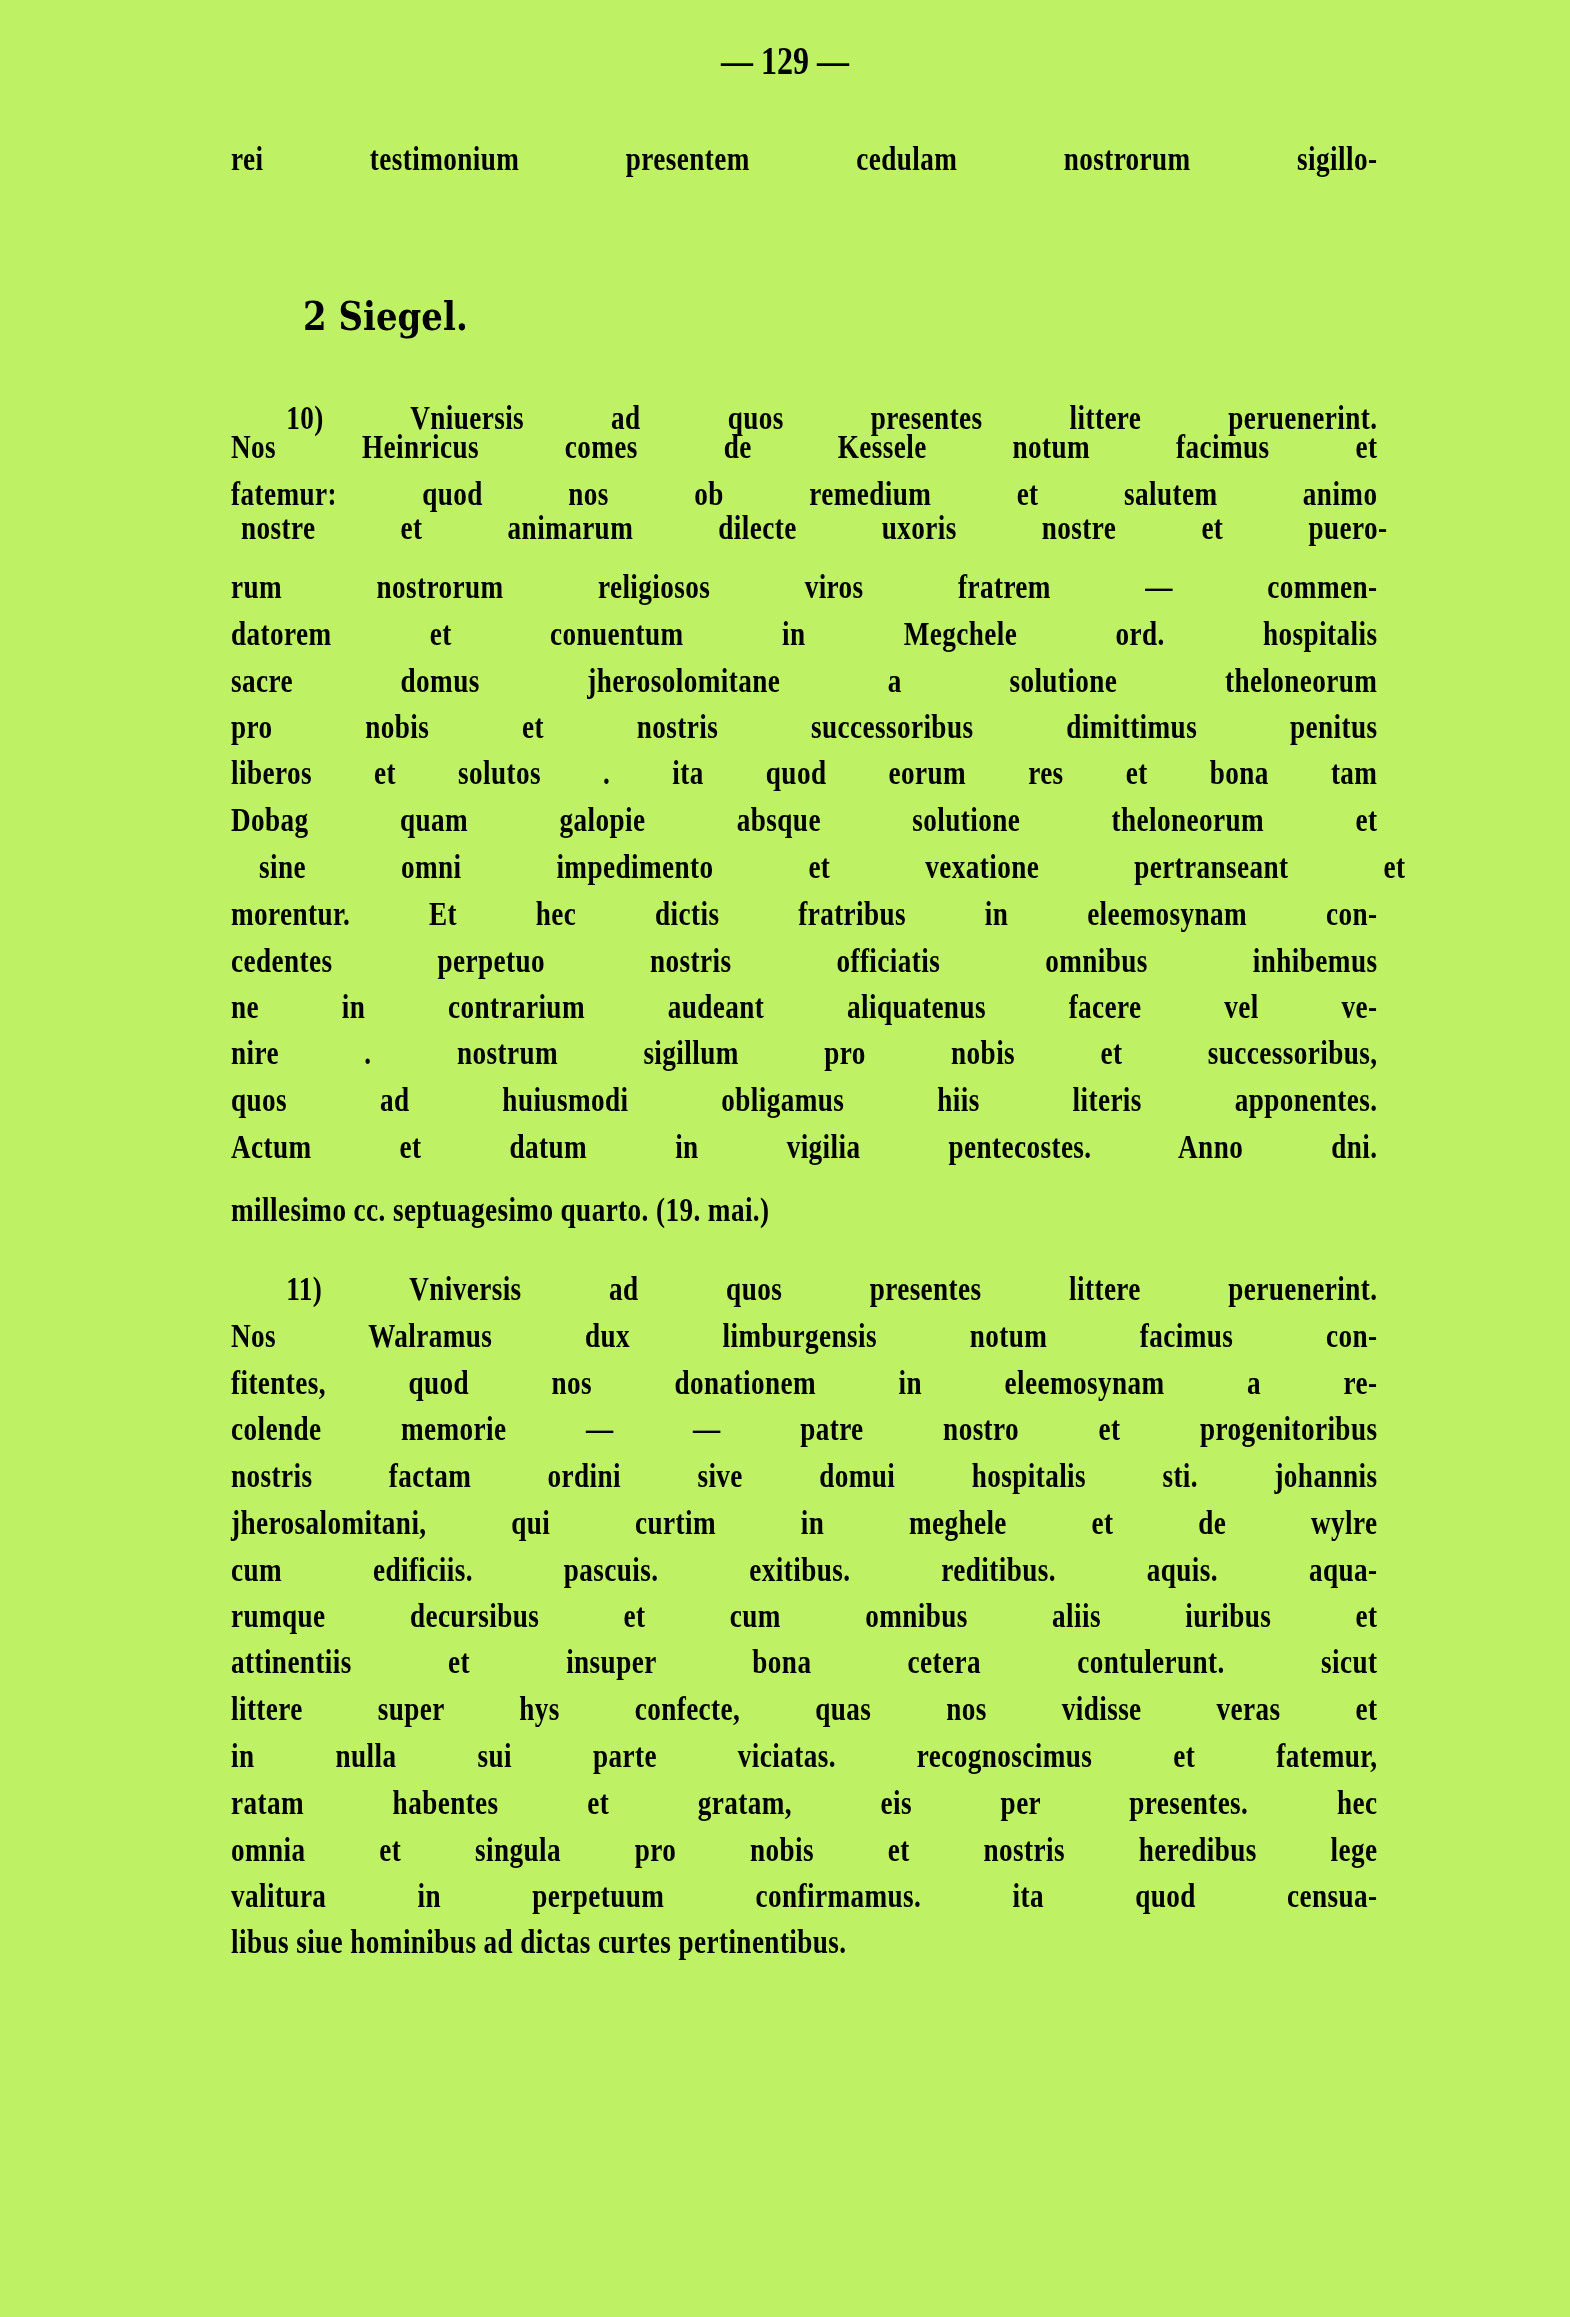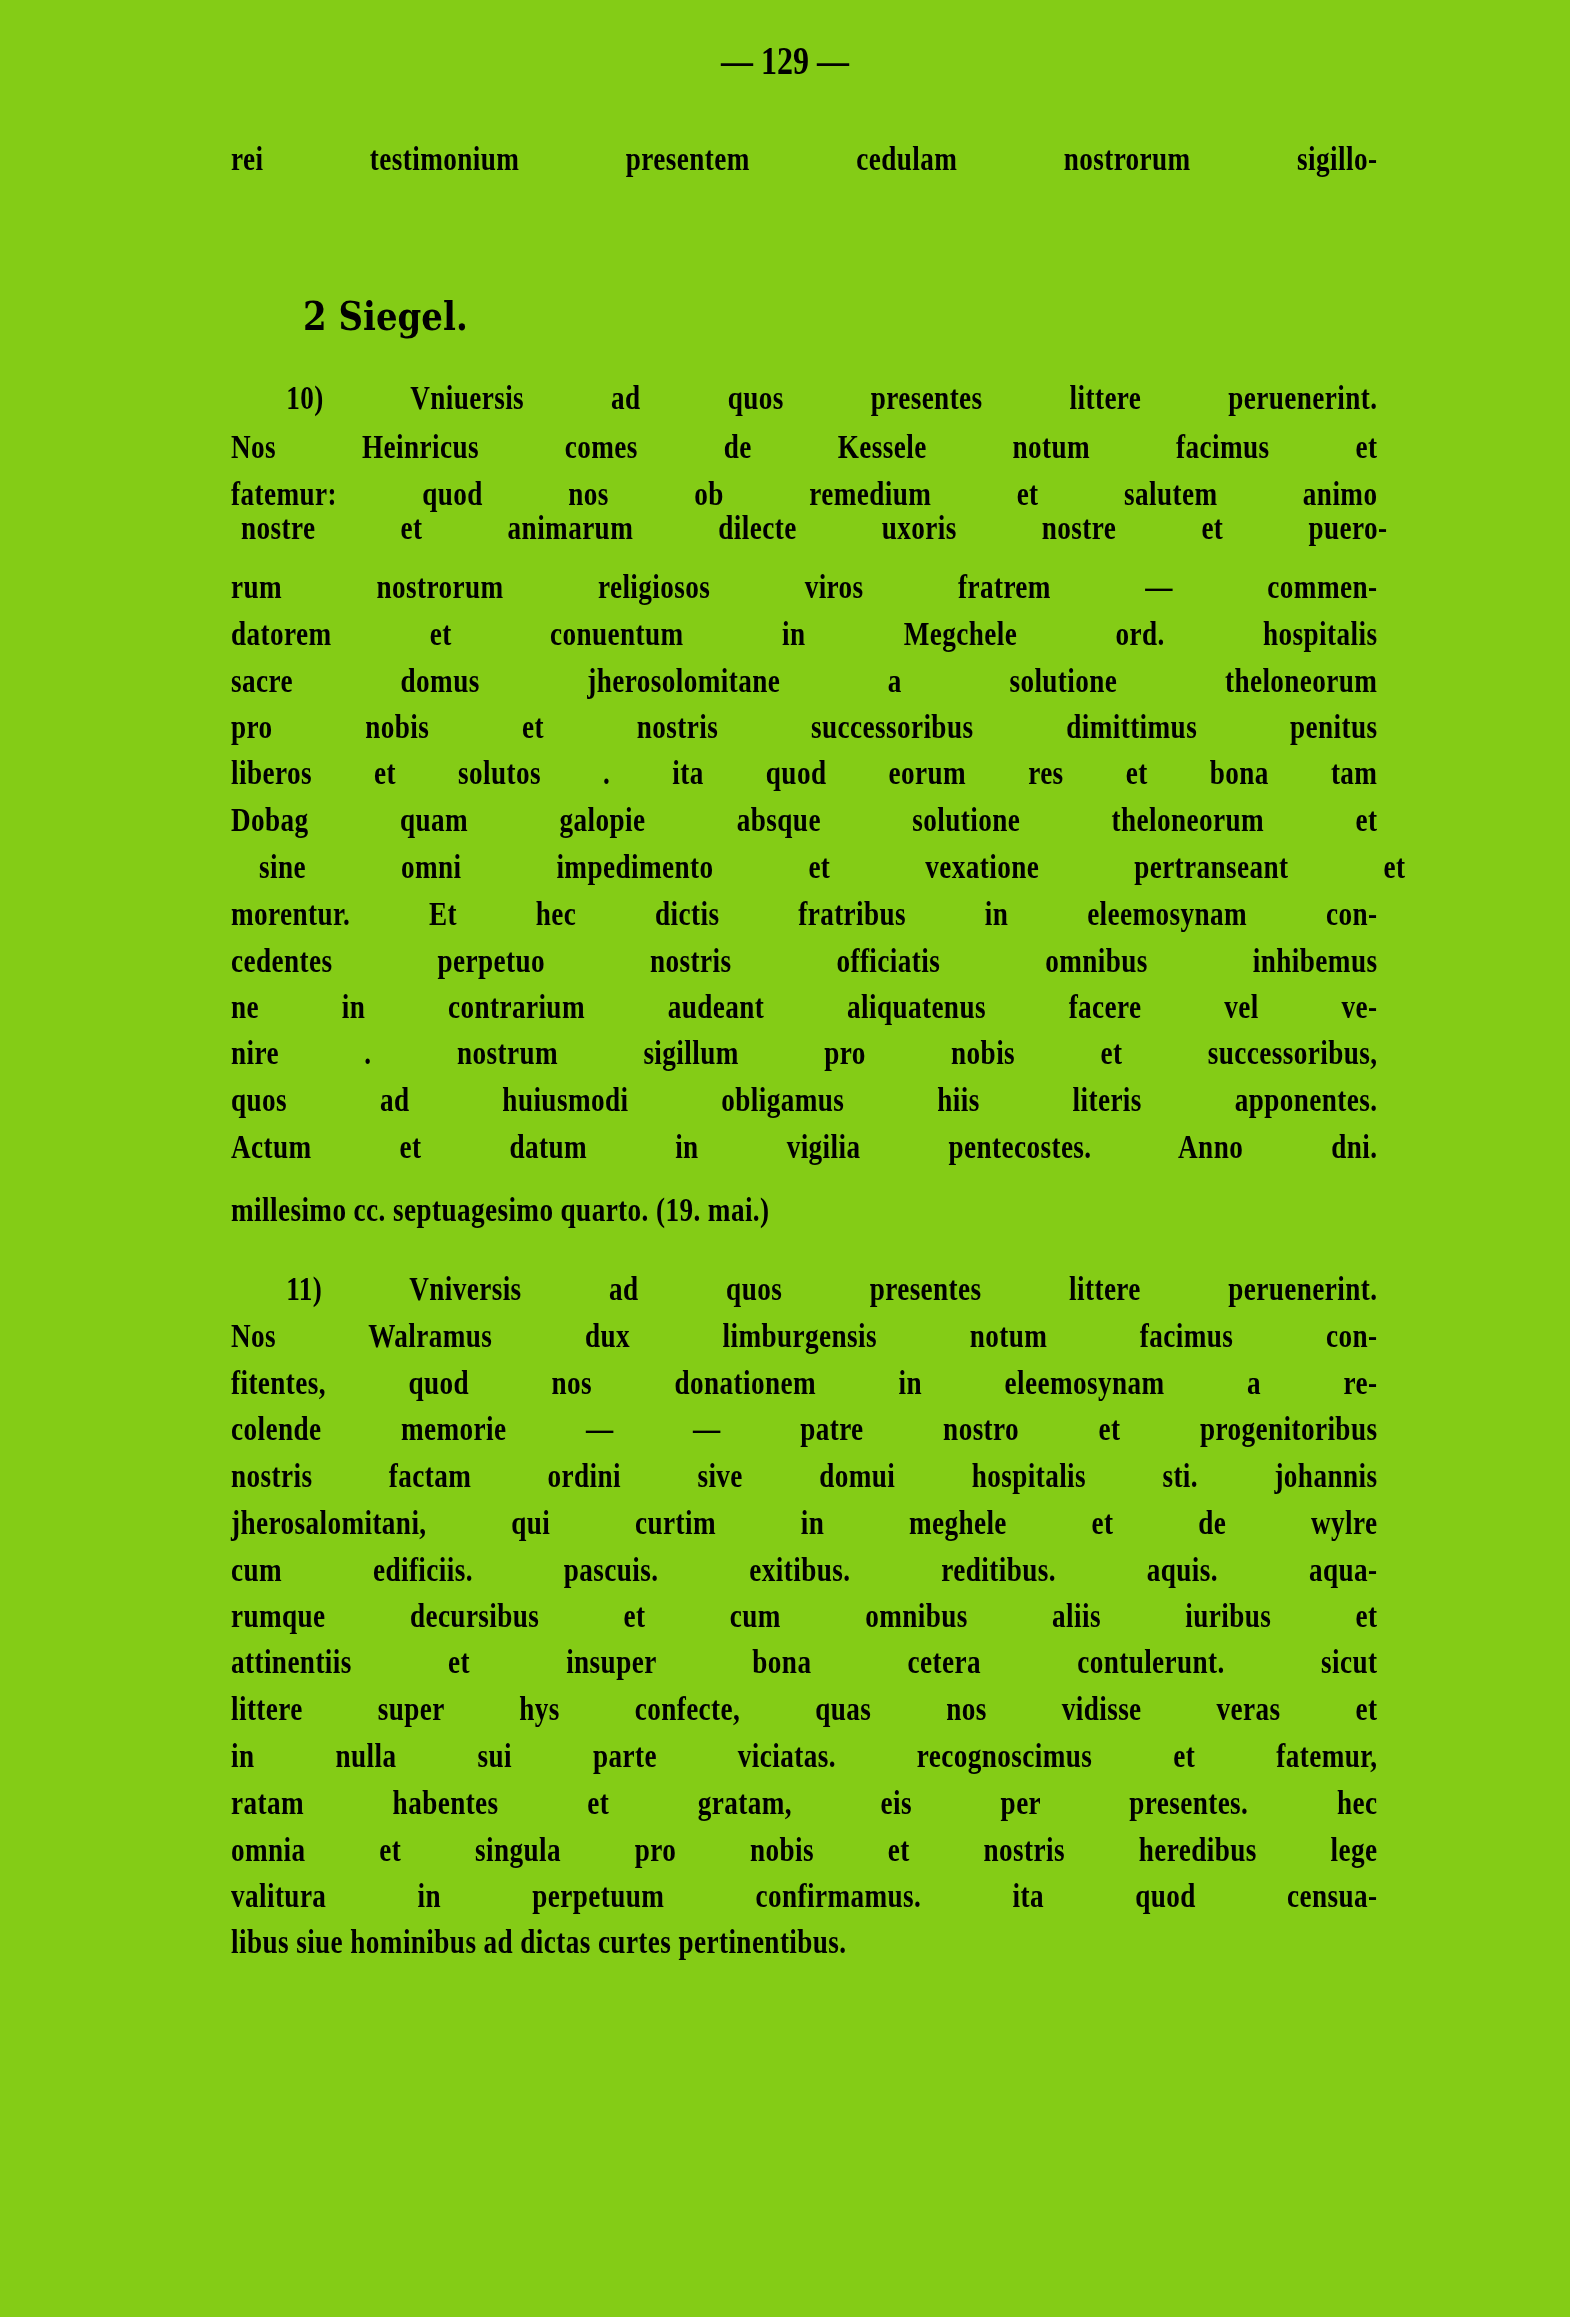--- a/index.html
+++ b/index.html
@@ -1,17 +1,17 @@
 <!DOCTYPE html>
 <html style="font-size:14.7px"><head>
 <meta charset="utf-8">
 <style>
   html, body { margin: 0; padding: 0; background: #ffffff; }
   body { width: 1570px; height: 2318px; position: relative; overflow: hidden; }
-  .page { position: absolute; left: 0; top: 0; width: 1570px; height: 2318px; background: #84cc16; color: #000000; }
+  .page { position: absolute; left: 0; top: 0; width: 1570px; height: 2318px; background: #bef264; color: #000000; }
   .pagenum {
     position: absolute; top: 37px; left: 0; width: 1570px; text-align: center;
     font-family: "Liberation Serif", serif; font-weight: bold; font-size: 40px;
     transform: scaleX(0.8); transform-origin: 785px 0;
   }
   .line {
     position: absolute; left: 231px; width: 1146px; height: 47px;
     font-family: "Liberation Serif", serif; font-weight: bold; font-size: 34px; line-height: 47px;
     white-space: nowrap; overflow: visible;
   }
@@ -32,21 +32,21 @@
 
 <div class="page">
   <div class="pagenum">— 129 —</div>
 
   <div class="line" style="top:135px">
       <span class="inner">rei testimonium presentem cedulam nostrorum sigillo-</span>
     </div>
   <div class="siegel">2 Siegel.</div>
 
   <div id="doc10">
-      <div class="line indent" style="top: 374px;">
+      <div class="line indent" style="top: 394px;">
         <span class="inner">10) Vniuersis ad quos presentes littere peruenerint.</span>
       </div>
       <div class="line" style="top: 423px;">
         <span class="inner">Nos Heinricus comes de Kessele notum facimus et</span>
       </div>
       <div class="line" style="top: 470px;">
         <span class="inner">fatemur: quod nos ob remedium et salutem animo</span>
       </div>
       <div class="line" style="top: 504px; margin-left: 10px;">
         <span class="inner">nostre et animarum dilecte uxoris nostre et puero-</span>

